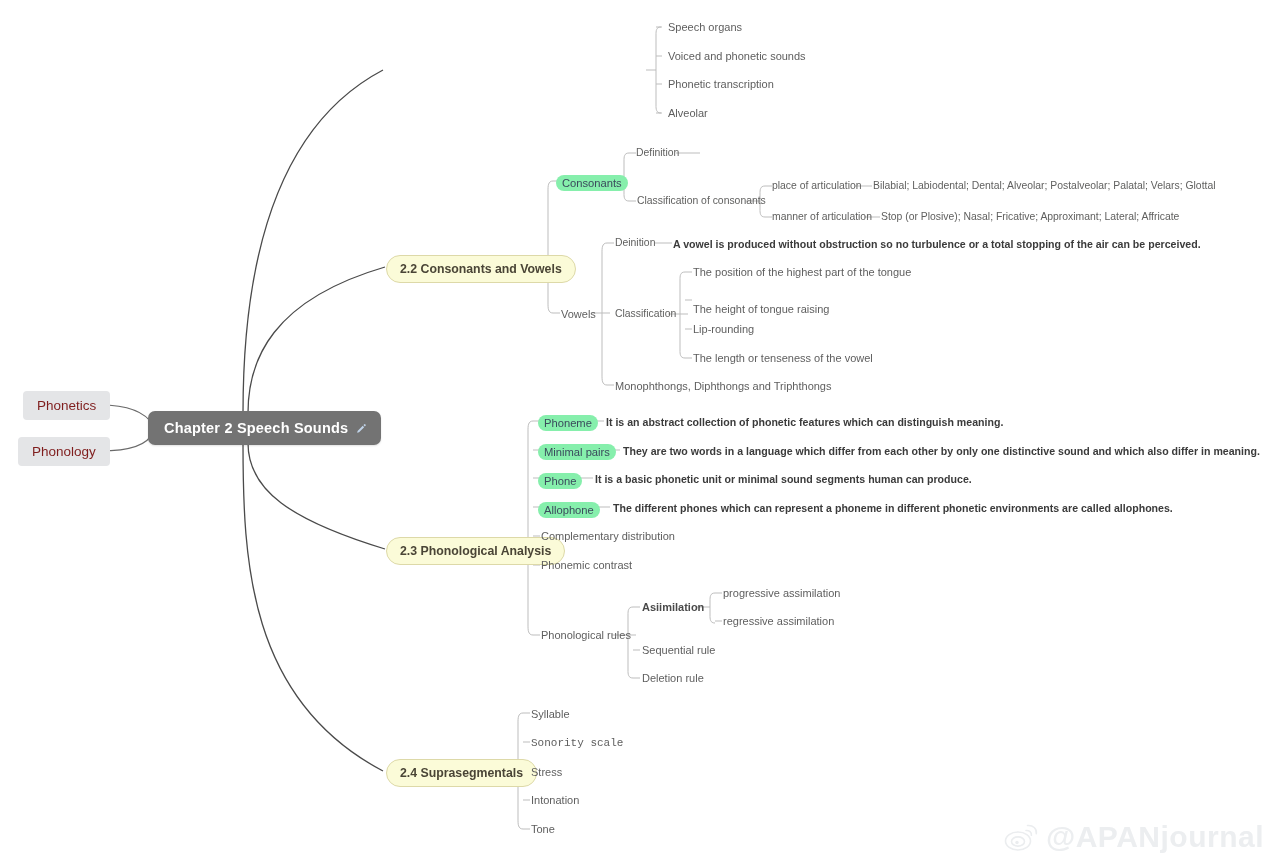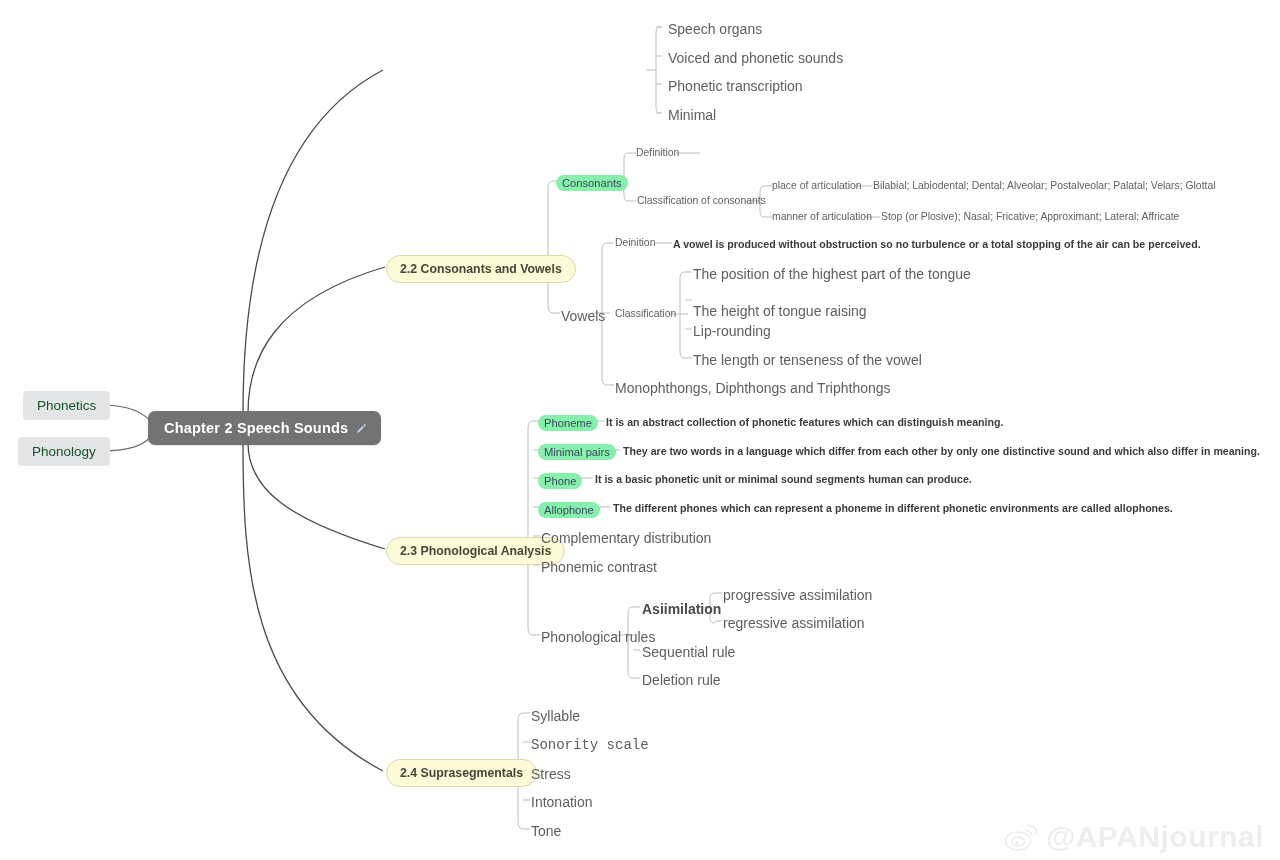--- a/index.html
+++ b/index.html
@@ -52,21 +52,21 @@
   .pencil-icon {
     display: inline-block;
     width: 12px;
     height: 12px;
     opacity: .85;
   }
 
   
   .grey-node {
     background: #e4e5e7;
-    color: #14532d;
+    color: #7f1d1d;
     font-size: 13.5px;
     border-radius: 4px;
     padding: 7px 14px;
   }
 
   
   .pill {
     border-radius: 14px;
     font-weight: bold;
     font-size: 12.3px;
@@ -80,21 +80,21 @@
     color: #3c3c3c;
   }
   .pill-yellow {
     background: #fbfbd8;
     border: 1px solid #ddd9a8;
     color: #4a4536;
   }
 
   
   .sub {
-    font-size: 14px;
+    font-size: 11px;
     color: #5e5e5e;
     line-height: 1.35;
   }
   .sub-sm {
     font-size: 10.4px;
     color: #60605f;
   }
   .hl {
     background: #86efac;
     color: #3a4a5c;
@@ -238,21 +238,21 @@
   <div class="node sub" style="left:668px; top:20px;">
     <span>Speech organs</span>
   </div>
   <div class="node sub" style="left:668px; top:49px;">
     <span>Voiced and phonetic sounds</span>
   </div>
   <div class="node sub" style="left:668px; top:77px;">
     <span>Phonetic transcription</span>
   </div>
   <div class="node sub" style="left:668px; top:106px;">
-    <span>Minimal</span>
+    <span>Alveolar</span>
   </div>
 
   <div class="node pill pill-yellow" style="left:386px; top:255px;">
     <span>2.2 Consonants and Vowels</span>
   </div>
 
   <div class="node" style="left:556px; top:173px;">
     <span class="hl">Consonants</span>
   </div>
   <div class="node sub-sm" style="left:636px; top:147px;">

